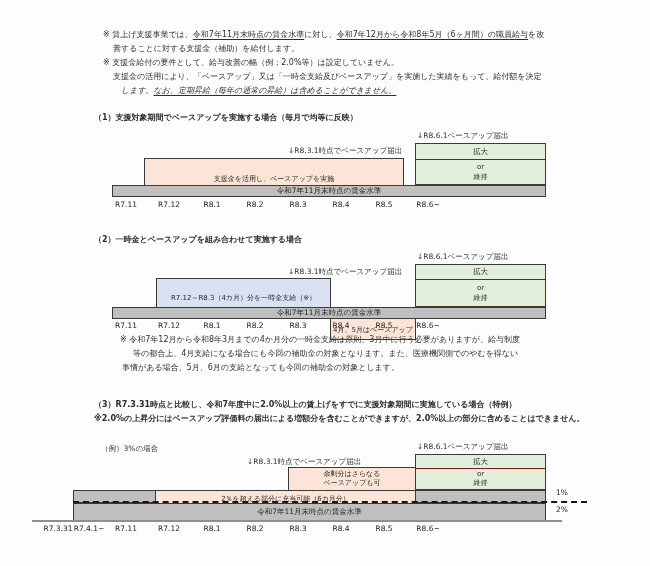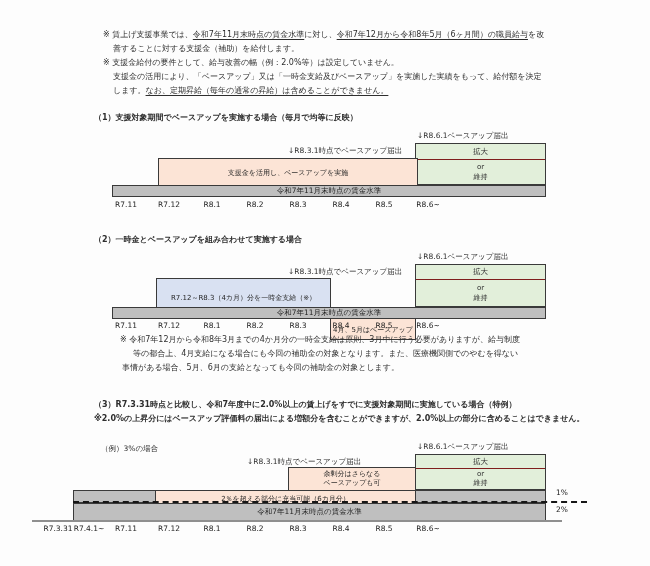--- a/index.html
+++ b/index.html
@@ -28,35 +28,35 @@
 </style>
 </head>
 <body>
 
 <div class="page">
 
   <div class="abs txt" style="left:103px;top:29px;"><span>※ 賃上げ支援事業では、</span><span class="u">令和7年11月末時点の賃金水準</span><span>に対し、</span><span class="u">令和7年12月から令和8年5月（6ヶ月間）の職員給与</span><span>を改</span></div>
   <div class="abs txt" style="left:113px;top:43px;">善することに対する支援金（補助）を給付します。</div>
   <div class="abs txt" style="left:103px;top:57px;">※ 支援金給付の要件として、給与改善の幅（例：2.0%等）は設定していません。</div>
   <div class="abs txt" style="left:113px;top:71px;">支援金の活用により、「ベースアップ」又は「一時金支給及びベースアップ」を実施した実績をもって、給付額を決定</div>
-  <div class="abs txt" style="left:113px;top:85px;"><span>します。</span><span class="u">なお、定期昇給（毎年の通常の昇給）は含めることができません。</span></div>
+  <div class="abs txt" style="left:121px;top:85px;font-style:italic;"><span>します。</span><span class="u">なお、定期昇給（毎年の通常の昇給）は含めることができません。</span></div>
 
   <div class="abs sec-title" style="left:94px;top:112px;">（1）支援対象期間でベースアップを実施する場合（毎月で均等に反映）</div>
 
   <div class="abs" style="left:0;top:0;width:650px;height:0;">
     <div class="abs chart-label" style="left:417px;top:131px;">↓R8.6.1ベースアップ届出</div>
     <div class="abs greenbox green" style="left:415px;top:143px;width:131px;height:42px;">
       <div class="cell1" style="height:15px;">拡大</div>
       <div class="cell2">
         <span>or</span>
         <span>維持</span>
       </div>
     </div>
     <div class="abs chart-label" style="left:288px;top:146px;">↓R8.3.1時点でベースアップ届出</div>
-    <div class="abs box pink" style="left:158px;top:158px;width:260px;height:28px;align-items:flex-end;padding-bottom:7px;">支援金を活用し、ベースアップを実施</div>
+    <div class="abs box pink" style="left:144px;top:158px;width:260px;height:28px;align-items:flex-end;padding-bottom:1px;">支援金を活用し、ベースアップを実施</div>
     <div class="abs box graybar" style="left:112px;top:185px;width:434px;height:12px;font-size:7.5px;">令和7年11月末時点の賃金水準</div>
     <div>
       <span class="tick" style="left:126px;top:200px;">R7.11</span>
       <span class="tick" style="left:169px;top:200px;">R7.12</span>
       <span class="tick" style="left:212px;top:200px;">R8.1</span>
       <span class="tick" style="left:255px;top:200px;">R8.2</span>
       <span class="tick" style="left:298px;top:200px;">R8.3</span>
       <span class="tick" style="left:341px;top:200px;">R8.4</span>
       <span class="tick" style="left:384px;top:200px;">R8.5</span>
       <span class="tick" style="left:428px;top:200px;">R8.6~</span>

